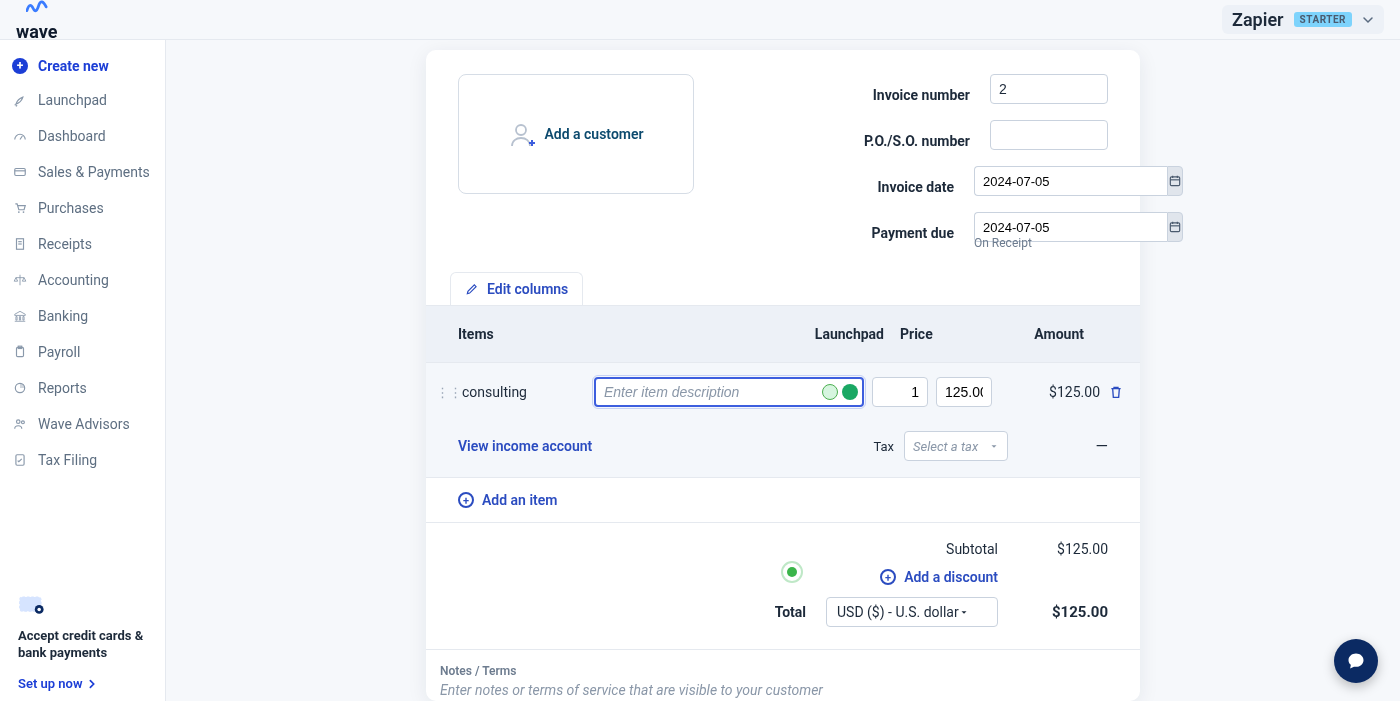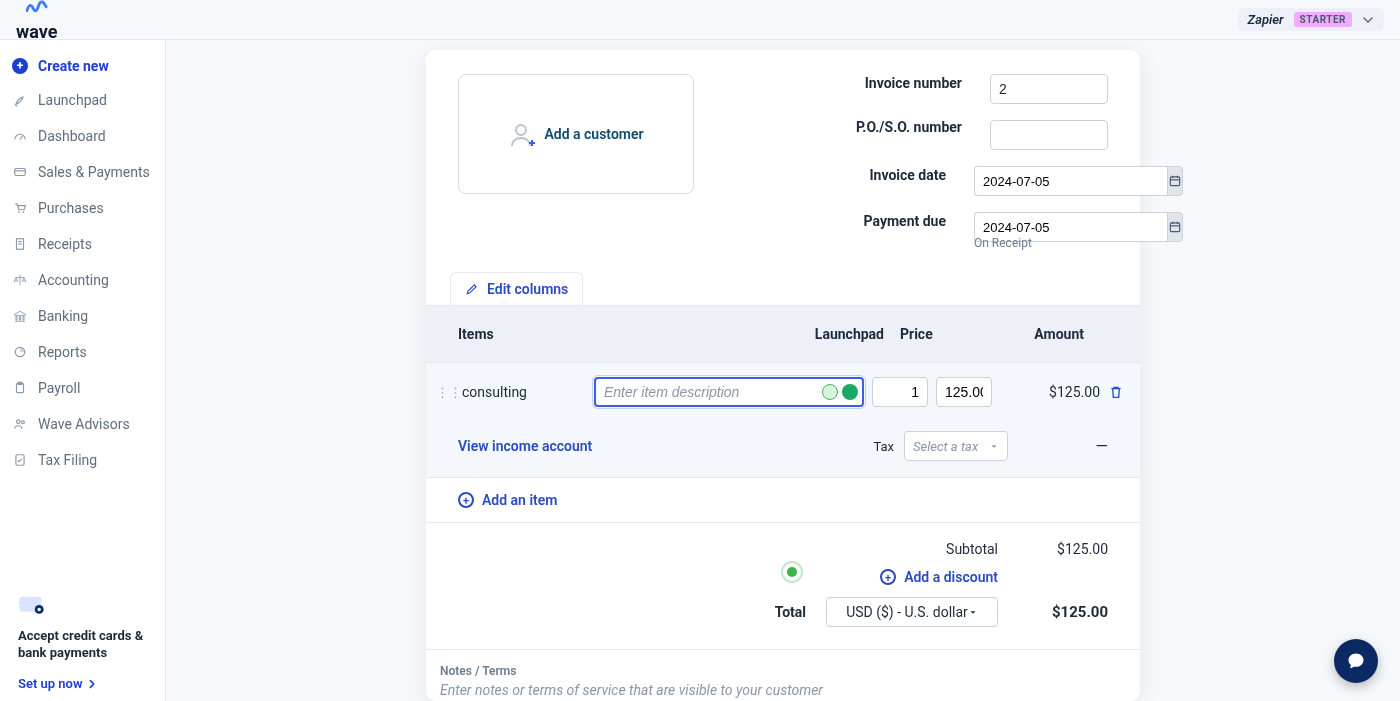--- a/index.html
+++ b/index.html
@@ -37,23 +37,23 @@
     height: 18px;
   }
   .account-switcher {
     display: flex;
     align-items: center;
     gap: 10px;
     background: #edf1f7;
     border-radius: 6px;
     padding: 4px 10px;
   }
-  .account-name { font-size: 13px; font-weight: 600; color: #1d2a3a; font-style: italic; }
+  .account-name { font-size: 18px; font-weight: 600; color: #1d2a3a; }
   .plan-badge {
-    background: #f0abfc;
+    background: #7dd3fc;
     color: #4a5a6e;
     font-size: 10px;
     font-weight: 700;
     letter-spacing: 0.5px;
     padding: 2px 6px;
     border-radius: 3px;
   }
   .chev { color: #5a6b80; }
 
   
@@ -149,23 +149,23 @@
   .person-icon { width:28px; height:28px; color:#b7c1cf; position:relative;}
 
   .meta-grid {
     flex:1;
     display:flex;
     flex-direction:column;
     gap: 16px;
   }
   .meta-row {
     display:flex;
-    align-items:flex-start;
+    align-items:flex-end;
     justify-content:flex-end;
-    gap: 28px;
+    gap: 20px;
   }
   .meta-label {
     font-size: 14px;
     font-weight: 700;
     color:#1d2a3a;
     text-align:right;
     line-height:1.3;
   }
   .meta-row.two-line .meta-label { width: 120px; margin-top:-2px;}
   .text-input {
@@ -357,21 +357,21 @@
   .tot-val.bold { font-weight:700; font-size:15px; }
   .add-discount { display:flex; align-items:center; gap:8px; color:#2b4cc0; font-weight:600; cursor:pointer; width: 190px; justify-content: flex-end;}
   .currency-select {
     width: 172px;
     height: 30px;
     border:1px solid #c9d2de;
     border-radius:4px;
     background:#fff;
     display:flex;
     align-items:center;
-    justify-content:center;
+    justify-content:flex-start;
     padding: 0 10px;
     font-size:14px;
     color:#1d2a3a;
     cursor:pointer;
   }
   .green-dot {
     position:absolute;
     left: 355px;
     top: 38px;
     width: 22px; height:22px;
@@ -494,34 +494,34 @@
       <span class="ico">
           <svg width="14" height="14" viewBox="0 0 24 24">
             <path d="M3 9l9-5 9 5v2H3V9zm2 4h2v6H5v-6zm6 0h2v6h-2v-6zm6 0h2v6h-2v-6zM3 21h18" fill="none" stroke="currentColor" stroke-width="1.5"></path>
           </svg>
         </span>
       <span>Banking</span>
     </div>
     <div class="nav-item">
       <span class="ico">
           <svg width="14" height="14" viewBox="0 0 24 24">
+            <rect x="6" y="4" width="12" height="16" rx="2" fill="none" stroke="currentColor" stroke-width="2"></rect>
+            <rect x="9" y="2" width="6" height="4" fill="none" stroke="currentColor" stroke-width="2"></rect>
+          </svg>
+        </span>
+      <span>Payroll</span>
+    </div>
+    <div class="nav-item">
+      <span class="ico">
+          <svg width="14" height="14" viewBox="0 0 24 24">
             <circle cx="12" cy="12" r="8" fill="none" stroke="currentColor" stroke-width="2"></circle>
             <path d="M12 4a8 8 0 018 8h-8V4z" fill="currentColor" opacity="0.4"></path>
           </svg>
         </span>
       <span>Reports</span>
-    </div>
-    <div class="nav-item">
-      <span class="ico">
-          <svg width="14" height="14" viewBox="0 0 24 24">
-            <rect x="6" y="4" width="12" height="16" rx="2" fill="none" stroke="currentColor" stroke-width="2"></rect>
-            <rect x="9" y="2" width="6" height="4" fill="none" stroke="currentColor" stroke-width="2"></rect>
-          </svg>
-        </span>
-      <span>Payroll</span>
     </div>
     <div class="nav-item">
       <span class="ico">
           <svg width="14" height="14" viewBox="0 0 24 24">
             <circle cx="9" cy="8" r="3" fill="none" stroke="currentColor" stroke-width="2"></circle>
             <circle cx="17" cy="9" r="2.5" fill="none" stroke="currentColor" stroke-width="2"></circle>
             <path d="M3 20c0-3 3-5 6-5s6 2 6 5" fill="none" stroke="currentColor" stroke-width="2"></path>
           </svg>
         </span>
       <span>Wave Advisors</span>

